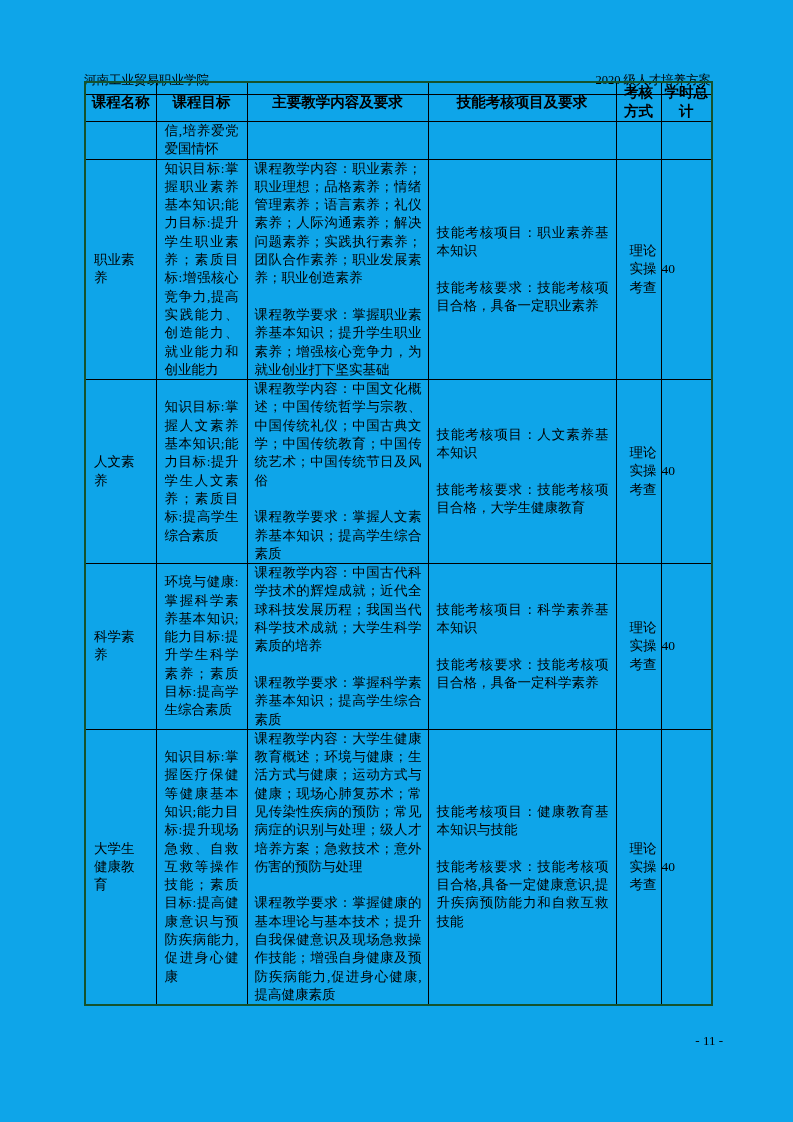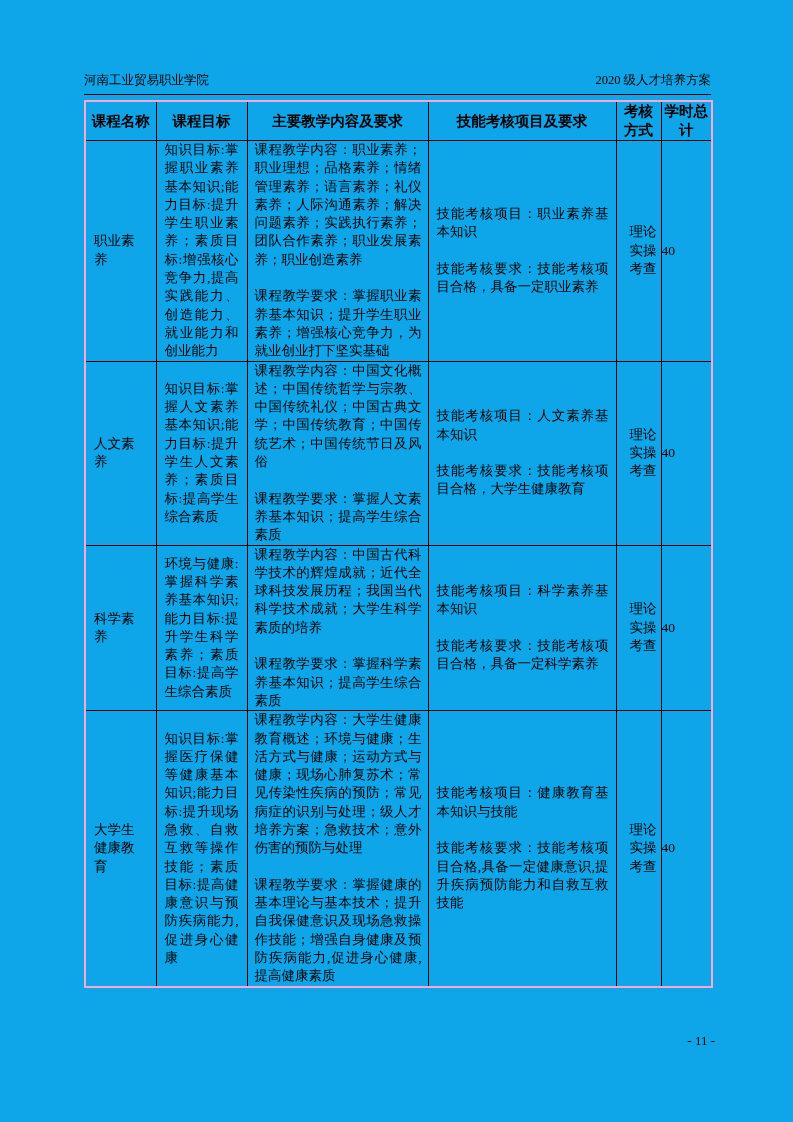--- a/index.html
+++ b/index.html
@@ -19,24 +19,24 @@
   .page-header {
     position: absolute;
     left: 84px; top: 73px; width: 627px;
     display: flex; justify-content: space-between; align-items: flex-end;
     font-size: 12.5px; line-height: 15px;
     border-bottom: 1px solid #000;
     padding-bottom: 6px;
   }
   table.curriculum {
     position: absolute;
-    left: 84px; top: 100px; width: 627px;
+    left: 84px; top: 81px; width: 627px;
     border-collapse: collapse;
     table-layout: fixed;
-    border: 2px solid #f9a8d4;
+    border: 2px solid #14532d;
     font-size: 13.5px;
     line-height: 18.3px;
   }
   .curriculum th, .curriculum td {
     border: 1px solid #000;
     padding: 0;
     vertical-align: middle;
     overflow: hidden;
   }
   .curriculum th {
@@ -53,21 +53,21 @@
   td.cell-name   { text-align: left; padding: 0 8px; }
   td.cell-obj    { text-align: justify; text-align-last: left; padding: 0 8px; }
   td.cell-content{ text-align: justify; text-align-last: left; padding: 0 6px 0 7px; }
   td.cell-skill  { text-align: justify; text-align-last: left; padding: 0 7px 0 8px; }
   td.cell-method { text-align: right; padding: 0 4px; }
   td.cell-hours  { }
   .para { margin: 0; }
   .para.gap { margin-top: 18.3px; }
   .page-footer {
     position: absolute;
-    left: 88px; top: 1033px; width: 627px;
+    left: 96px; top: 1033px; width: 627px;
     text-align: right;
     font-size: 13px; line-height: 16px;
   }
 </style>
 </head>
 <body>
 
 <div class="page">
 
   <div class="page-header">
@@ -88,20 +88,30 @@
       <tr class="header-row">
         <th>课程名称</th>
         <th>课程目标</th>
         <th>主要教学内容及要求</th>
         <th>技能考核项目及要求</th>
         <th>考核方式</th>
         <th>学时总计</th>
       </tr>
     </thead>
     <tbody>
+      <tr class="rc">
+        <td class="cell-name"></td>
+        <td class="cell-obj">
+          <div class="para">信,培养爱党爱国情怀</div>
+        </td>
+        <td class="cell-content"></td>
+        <td class="cell-skill"></td>
+        <td class="cell-method"></td>
+        <td class="cell-hours"></td>
+      </tr>
 
       <tr class="r1">
         <td class="cell-name">职业素养</td>
         <td class="cell-obj">
           <div class="para">知识目标:掌握职业素养基本知识;能力目标:提升学生职业素养；素质目标:增强核心竞争力,提高实践能力、创造能力、就业能力和创业能力</div>
         </td>
         <td class="cell-content">
           <div class="para">课程教学内容：职业素养；职业理想；品格素养；情绪管理素养；语言素养；礼仪素养；人际沟通素养；解决问题素养；实践执行素养；团队合作素养；职业发展素养；职业创造素养</div>
           <div class="para gap">课程教学要求：掌握职业素养基本知识；提升学生职业素养；增强核心竞争力，为就业创业打下坚实基础</div>
         </td>

